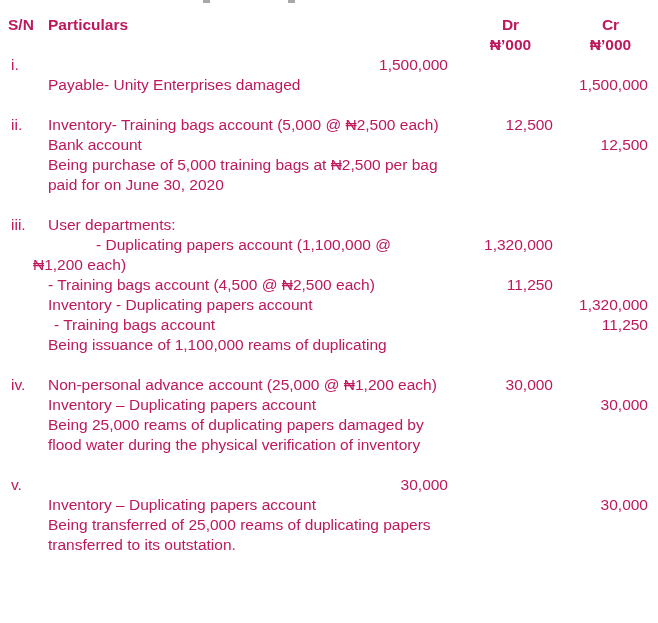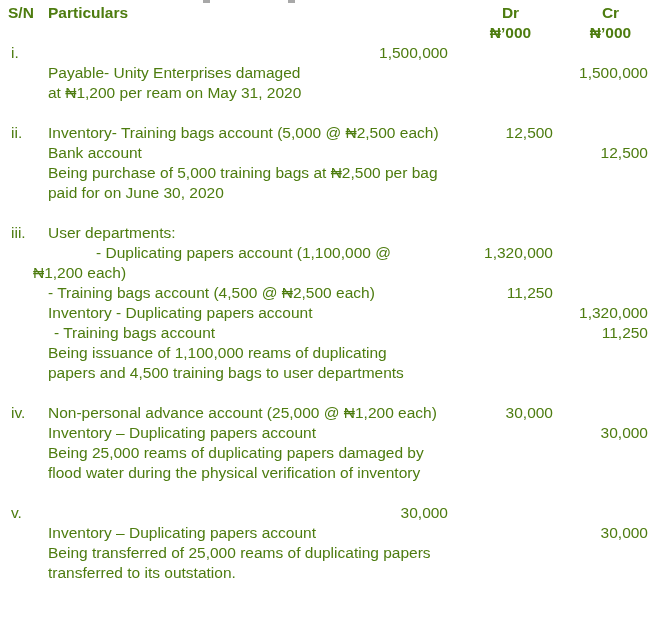--- a/index.html
+++ b/index.html
@@ -1,22 +1,22 @@
 <!DOCTYPE html>
 <html><head>
 <meta charset="utf-8">
 <style>
   html, body { margin:0; padding:0; background:#ffffff; }
   #doc {
     position:relative;
     width:658px; height:623px;
     box-sizing:border-box;
-    padding:3px 0 0 8px;
+    padding:15px 0 0 8px;
     background:#ffffff;
-    color:#4d7c0f;
+    color:#be185d;
     font-family:"Liberation Sans","DejaVu Sans",sans-serif;
     font-size:15.5px;
     line-height:20px;
     overflow:hidden;
   }
   .row { display:grid; grid-template-columns:40px 400px 105px 95px; }
   .c-sn  { white-space:nowrap; }
   .c-part{ white-space:nowrap; overflow:visible; }
   .c-dr  { text-align:right; white-space:nowrap; }
   .c-cr  { text-align:right; white-space:nowrap; }
@@ -67,26 +67,20 @@
       <div class="c-sn"></div>
       <div class="c-part">Payable- Unity Enterprises damaged</div>
       <div class="c-dr"></div>
       <div class="c-cr">1,500,000</div>
     </div>
     <div class="row">
       <div class="c-sn"></div>
       <div class="c-dr"></div>
       <div class="c-cr"></div>
     </div>
-    <div class="row">
-      <div class="c-sn"></div>
-      <div class="c-part">at ₦1,200 per ream on May 31, 2020</div>
-      <div class="c-dr"></div>
-      <div class="c-cr"></div>
-    </div>
   </div>
 
   <div class="entry">
     <div class="row">
       <div class="c-sn e-sn">ii.</div>
       <div class="c-part">Inventory- Training bags account (5,000 @ ₦2,500 each)</div>
       <div class="c-dr">12,500</div>
       <div class="c-cr"></div>
     </div>
     <div class="row">
@@ -147,26 +141,20 @@
       <div class="c-cr">11,250</div>
     </div>
     <div class="row">
       <div class="c-sn"></div>
       <div class="c-part">Being issuance of 1,100,000 reams of duplicating</div>
       <div class="c-dr"></div>
       <div class="c-cr"></div>
     </div>
     <div class="row">
       <div class="c-sn"></div>
-      <div class="c-part">papers and 4,500 training bags to user departments</div>
-      <div class="c-dr"></div>
-      <div class="c-cr"></div>
-    </div>
-    <div class="row">
-      <div class="c-sn"></div>
       <div class="c-dr"></div>
       <div class="c-cr"></div>
     </div>
   </div>
 
   <div class="entry">
     <div class="row">
       <div class="c-sn e-sn">iv.</div>
       <div class="c-part">Non-personal advance account (25,000 @ ₦1,200 each)</div>
       <div class="c-dr">30,000</div>

